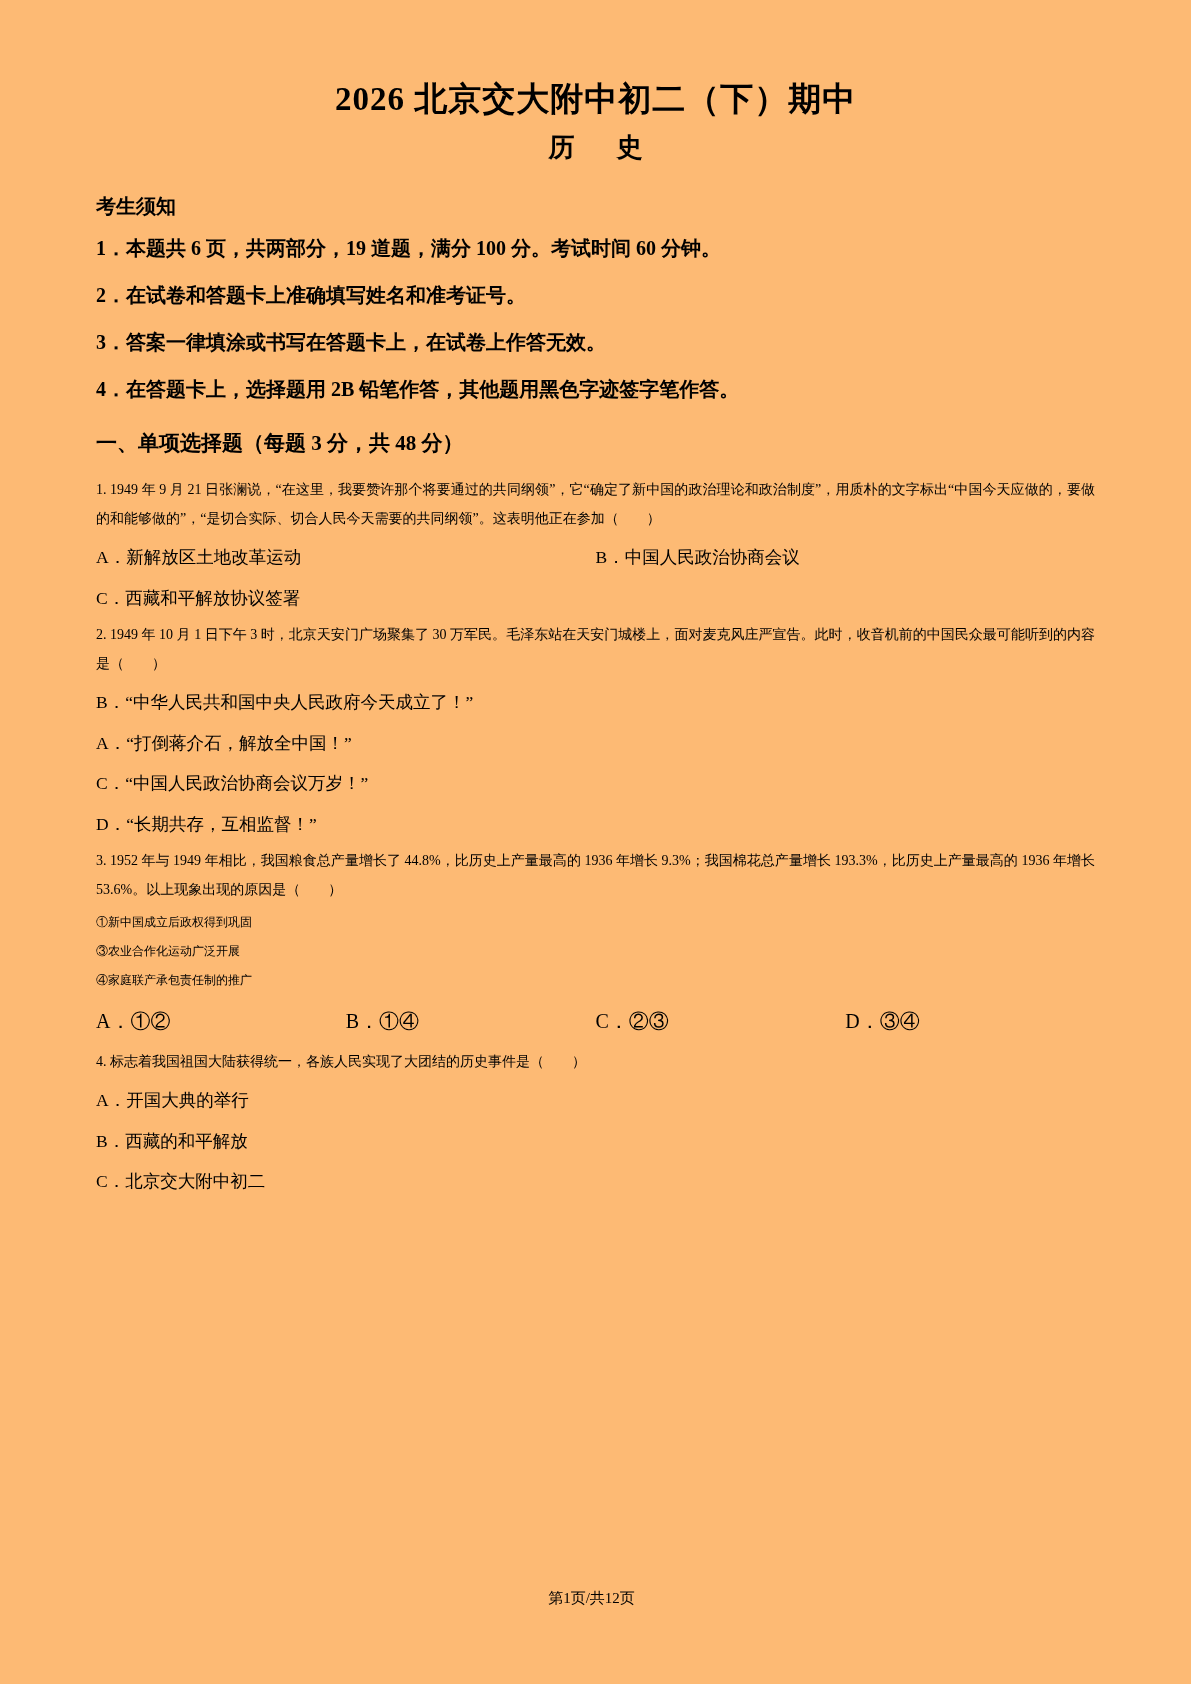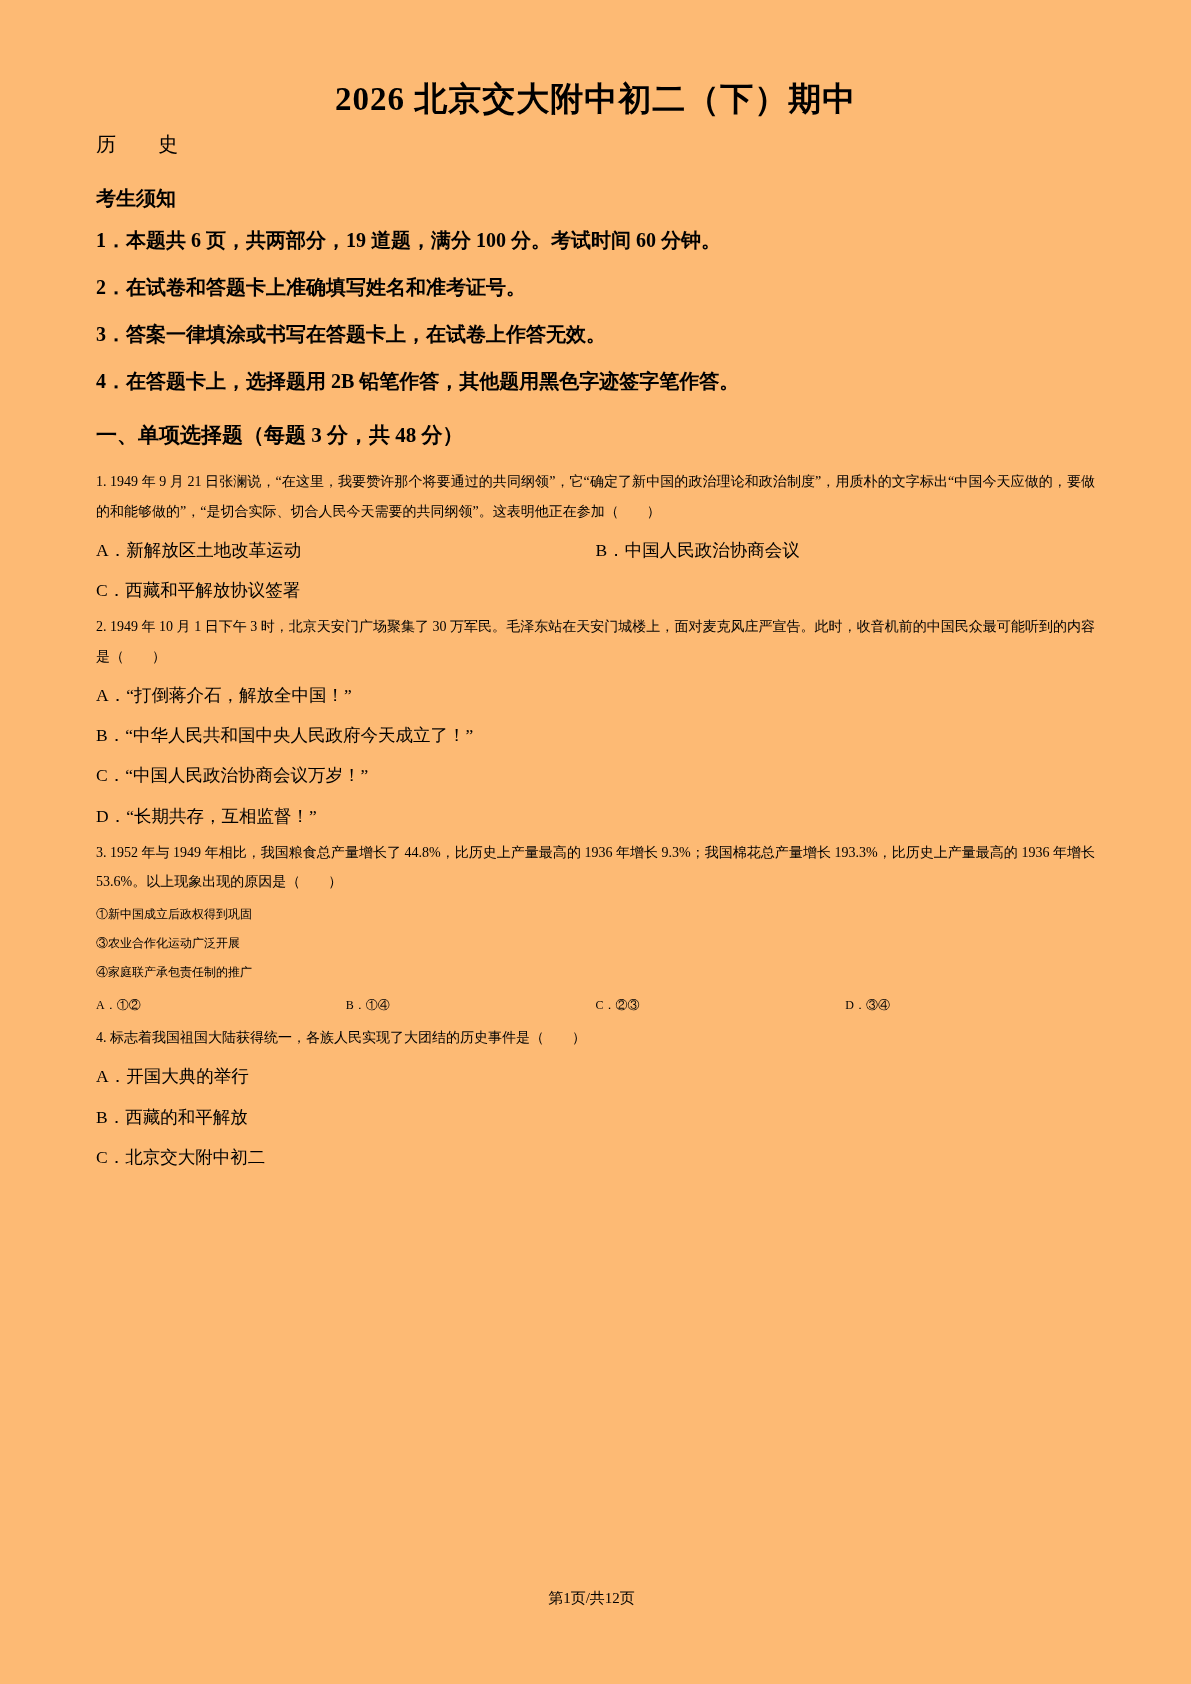--- a/index.html
+++ b/index.html
@@ -22,22 +22,23 @@
   }
   .title-main {
     text-align: center;
     font-size: 33px;
     font-weight: bold;
     letter-spacing: 1px;
     margin: 0 0 10px 0;
     line-height: 1.3;
   }
   .title-sub {
-    font-size: 20px;
-    font-weight: normal;
+    text-align: center;
+    font-size: 26px;
+    font-weight: bold;
     margin: 0 0 26px 0;
     line-height: 1.3;
   }
   .title-sub .gap {
     display: inline-block;
     width: 42px;
   }
   .notice-head {
     font-size: 20px;
     font-weight: bold;
@@ -71,21 +72,21 @@
     display: flex;
     font-size: 17.5px;
     line-height: 2.08;
     margin: 0 0 4px 0;
   }
   .opts-2col .col {
     width: 50%;
   }
   .opts-4col {
     display: flex;
-    font-size: 12px;
+    font-size: 20px;
     line-height: 2.0;
     margin: 8px 0 6px 0;
   }
   .opts-4col .col {
     width: 25%;
   }
   .sub-item {
     font-size: 12px;
     line-height: 2.08;
     margin: 0 0 4px 0;
@@ -121,22 +122,22 @@
   <div class="q-stem">1. 1949 年 9 月 21 日张澜说，“在这里，我要赞许那个将要通过的共同纲领”，它“确定了新中国的政治理论和政治制度”，用质朴的文字标出“中国今天应做的，要做的和能够做的”，“是切合实际、切合人民今天需要的共同纲领”。这表明他正在参加（　　）</div>
   <div class="opts-2col">
     <div class="col">A．新解放区土地改革运动</div>
     <div class="col">B．中国人民政治协商会议</div>
   </div>
   <div class="opts-2col">
     <div class="col">C．西藏和平解放协议签署</div>
   </div>
 
   <div class="q-stem">2. 1949 年 10 月 1 日下午 3 时，北京天安门广场聚集了 30 万军民。毛泽东站在天安门城楼上，面对麦克风庄严宣告。此时，收音机前的中国民众最可能听到的内容是（　　）</div>
+  <div class="opt-line">B．“中华人民共和国中央人民政府今天成立了！”</div>
   <div class="opt-line">A．“打倒蒋介石，解放全中国！”</div>
-  <div class="opt-line">B．“中华人民共和国中央人民政府今天成立了！”</div>
   <div class="opt-line">C．“中国人民政治协商会议万岁！”</div>
   <div class="opt-line">D．“长期共存，互相监督！”</div>
 
   <div class="q-stem">3. 1952 年与 1949 年相比，我国粮食总产量增长了 44.8%，比历史上产量最高的 1936 年增长 9.3%；我国棉花总产量增长 193.3%，比历史上产量最高的 1936 年增长 53.6%。以上现象出现的原因是（　　）</div>
   <div class="sub-item">①新中国成立后政权得到巩固</div>
   <div class="sub-item">③农业合作化运动广泛开展</div>
   <div class="sub-item">④家庭联产承包责任制的推广</div>
   <div class="opts-4col">
     <div class="col">A．①②</div>
     <div class="col">B．①④</div>

